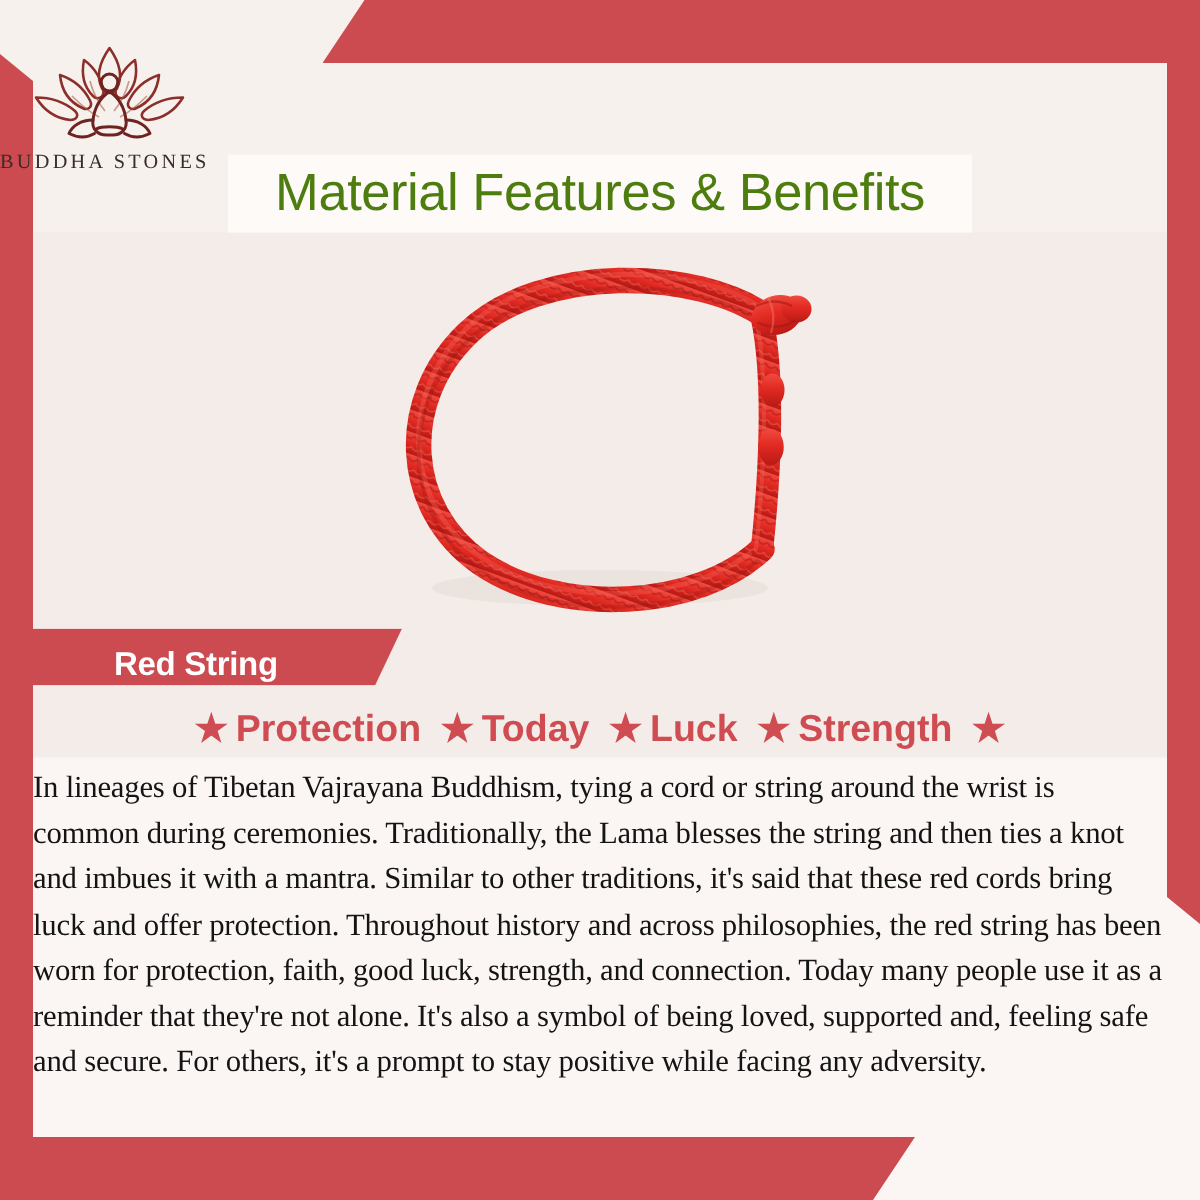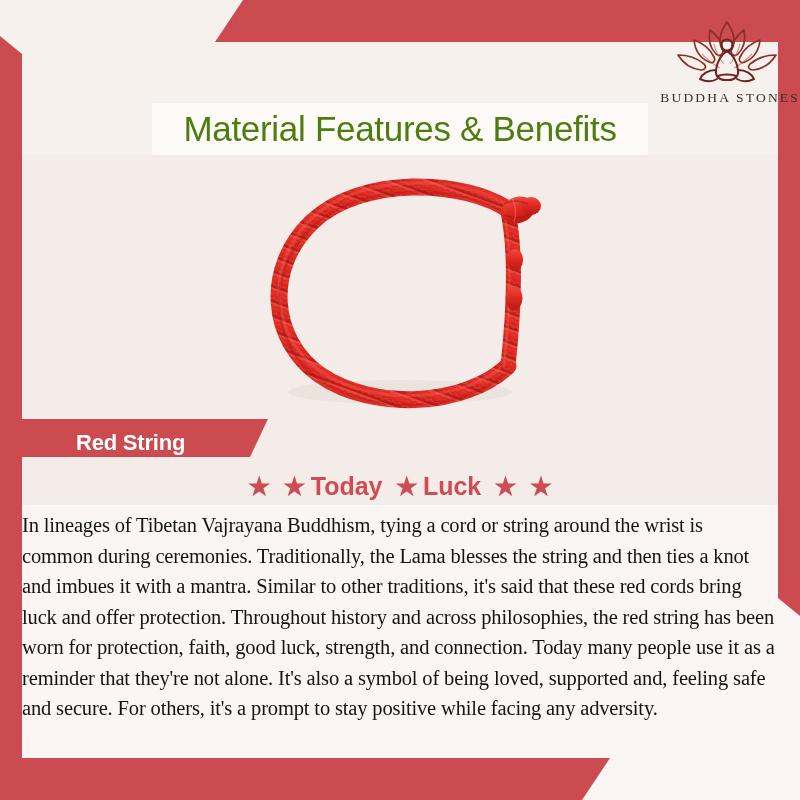--- a/index.html
+++ b/index.html
@@ -62,24 +62,24 @@
     position: absolute;
     right: 0; top: 36px;
     width: 22px; height: 580px;
     background: #cc4b50;
     clip-path: polygon(0 0, 100% 0, 100% 100%, 0 calc(100% - 18px));
   }
 
   
   .logo-wrap {
     position: absolute;
-    left: 0; right: 0; top: 14px;
+    left: 0; right: 0; top: 24px;
     display: flex;
     flex-direction: column;
-    align-items: flex-end;
+    align-items: flex-start;
   }
   .logo-mark { width: 146px; height: 74px; display: block; }
   .logo-word {
     margin-top: 2px;
     font-family: "Liberation Serif", serif;
     font-size: 13.5px;
     letter-spacing: 2.2px;
     color: #3a2b28;
     font-weight: 400;
   }
@@ -255,31 +255,33 @@
       </g>
     </svg>
   </div>
 
   <div class="label-banner"></div>
   <div class="label-text">Red String</div>
 
   <div class="benefits">
     <span class="benefit">
       <span class="star">★</span>
+      <span>Protection</span>
     </span>
     <span class="benefit">
       <span class="star">★</span>
       <span>Today</span>
     </span>
     <span class="benefit">
       <span class="star">★</span>
       <span>Luck</span>
     </span>
     <span class="benefit">
       <span class="star">★</span>
+      <span>Strength</span>
     </span>
     <span class="benefit">
       <span class="star">★</span>
     </span>
   </div>
 
   <div class="body-copy">In lineages of Tibetan Vajrayana Buddhism, tying a cord or string around the wrist is common during ceremonies. Traditionally, the Lama blesses the string and then ties a knot and imbues it with a mantra. Similar to other traditions, it's said that these red cords bring luck and offer protection. Throughout history and across philosophies, the red string has been worn for protection, faith, good luck, strength, and connection. Today many people use it as a reminder that they're not alone. It's also a symbol of being loved, supported and, feeling safe and secure. For others, it's a prompt to stay positive while facing any adversity.</div>
 
 </div>
 

